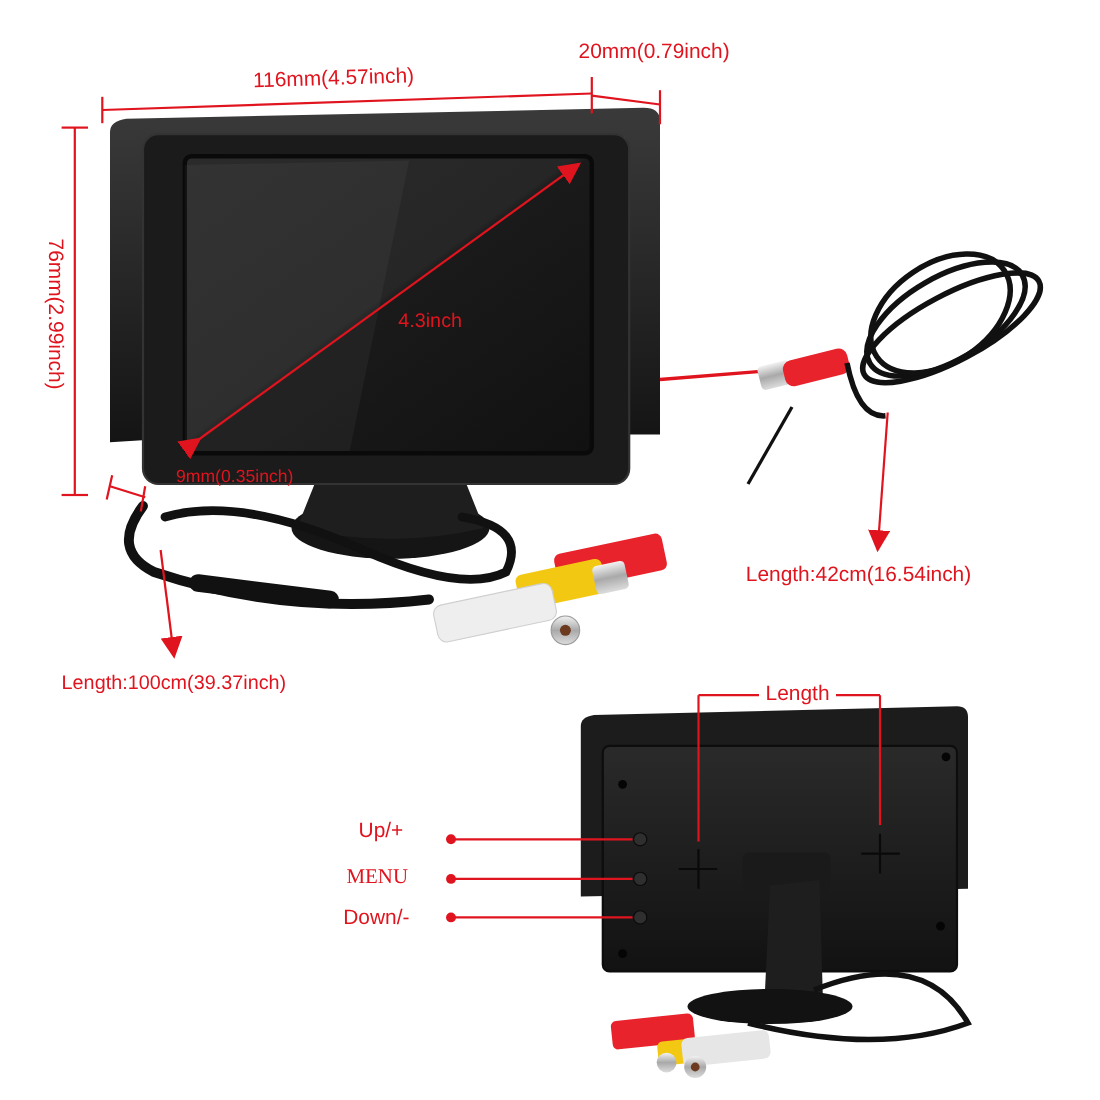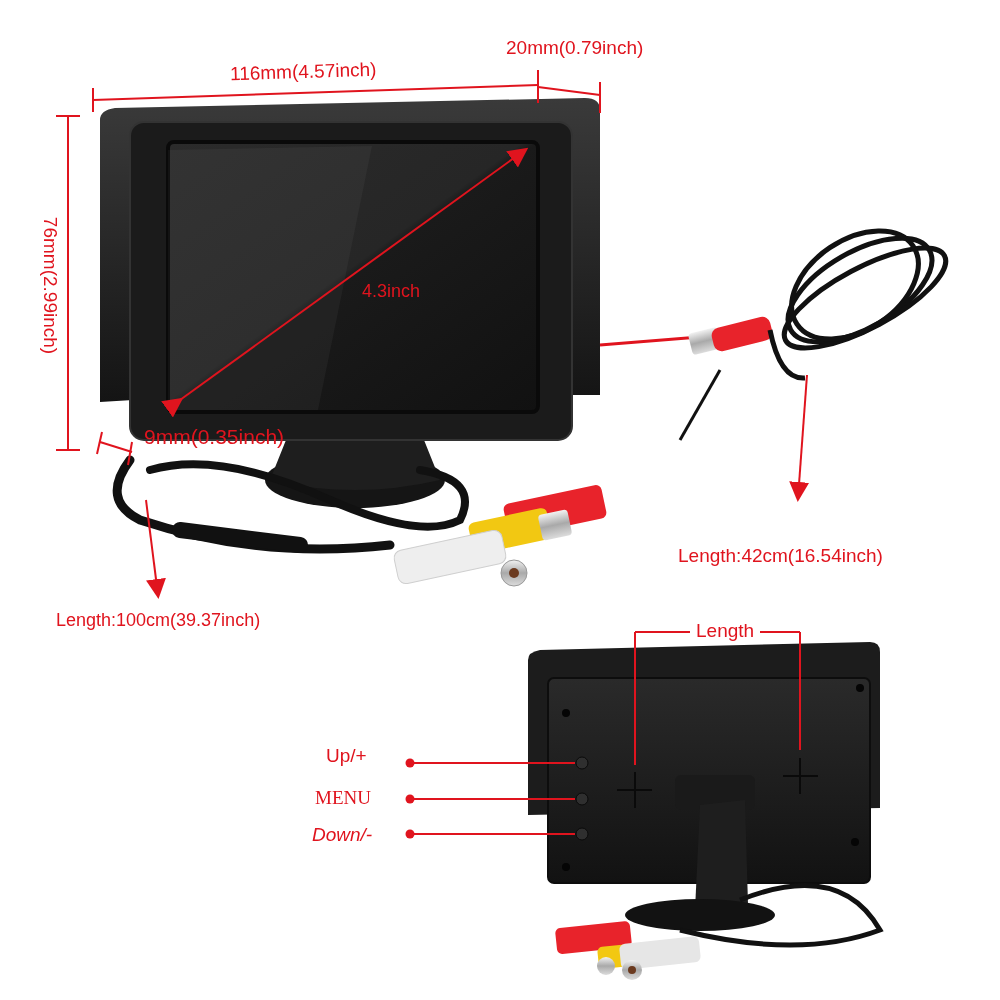--- a/index.html
+++ b/index.html
@@ -147,22 +147,22 @@
     <line x1="410" y1="834" x2="575" y2="834"></line>
   </g>
   <g fill="#e0141e">
     <circle cx="410" cy="763" r="4.5"></circle>
       <circle cx="410" cy="799" r="4.5"></circle>
       <circle cx="410" cy="834" r="4.5"></circle>
   </g>
 </svg>
 
 <div class="lbl" style="left:230px;top:62px;font-size:19px;transform:rotate(-1.8deg);">116mm(4.57inch)</div>
-<div class="lbl" style="left:506px;top:38px;font-size:19px;">20mm(0.79inch)</div>
+<div class="lbl" style="left:526px;top:38px;font-size:19px;">20mm(0.79inch)</div>
 <div class="lbl" style="left:-50px;top:276px;font-size:19px;transform:rotate(90deg);transform-origin:center;width:200px;text-align:center;">76mm(2.99inch)</div>
 <div class="lbl" style="left:362px;top:282px;font-size:18px;">4.3inch</div>
-<div class="lbl" style="left:144px;top:426px;font-size:21px;">9mm(0.35inch)</div>
+<div class="lbl" style="left:160px;top:426px;font-size:16px;">9mm(0.35inch)</div>
 <div class="lbl" style="left:56px;top:611px;font-size:18px;">Length:100cm(39.37inch)</div>
-<div class="lbl" style="left:678px;top:513px;font-size:19px;margin-top:33px;">Length:42cm(16.54inch)</div>
+<div class="lbl" style="left:678px;top:513px;font-size:19px;">Length:42cm(16.54inch)</div>
 <div class="lbl" style="left:696px;top:621px;font-size:19px;">Length</div>
 <div class="lbl" style="left:326px;top:746px;font-size:19px;">Up/+</div>
 <div class="lbl" style="left:315px;top:788px;font-size:19px;font-family:Liberation Serif, serif;">MENU</div>
-<div class="lbl" style="left:312px;top:825px;font-size:19px;font-style:italic;">Down/-</div>
+<div class="lbl" style="left:312px;top:825px;font-size:19px;">Down/-</div>
 
 </body></html>

